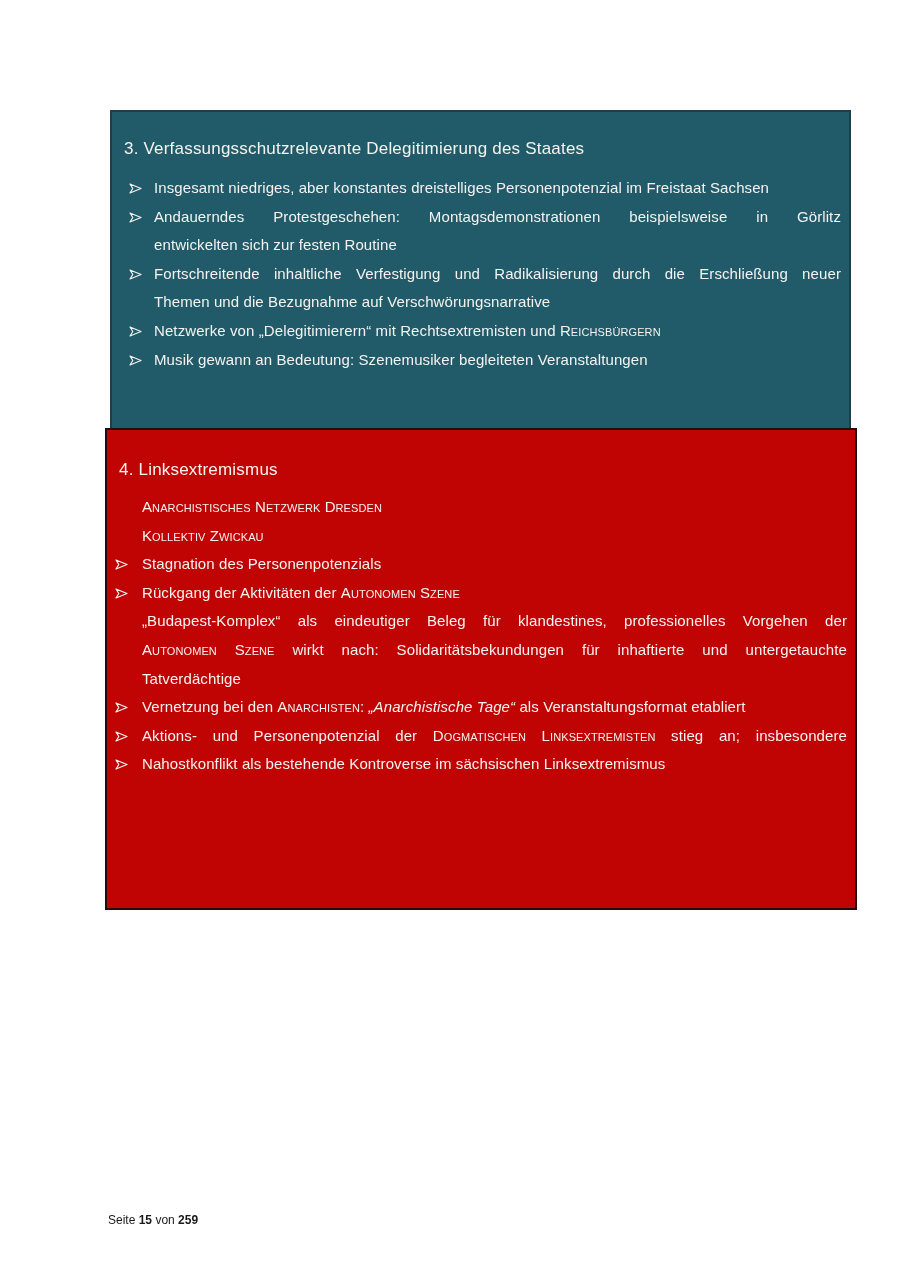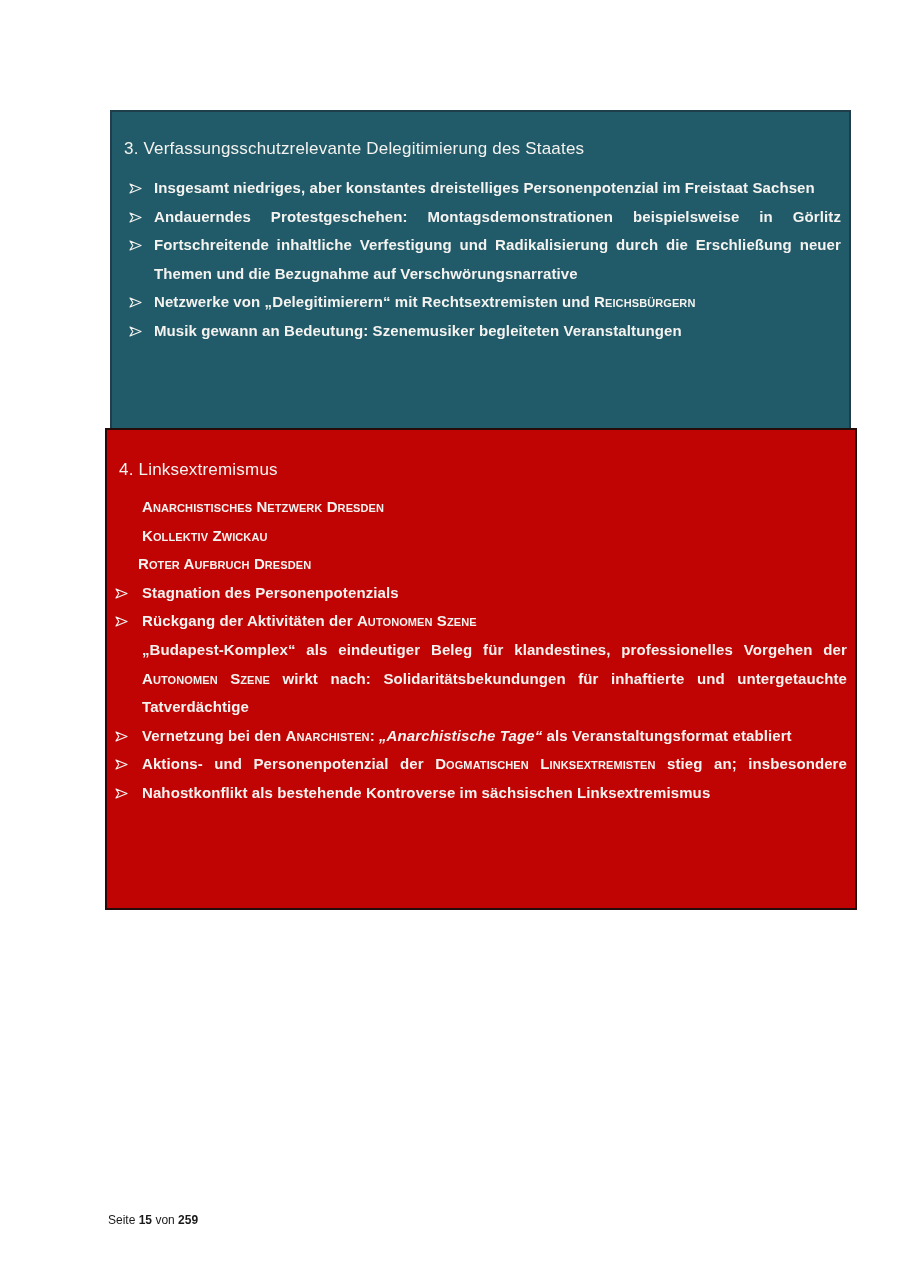--- a/index.html
+++ b/index.html
@@ -45,21 +45,20 @@
 
   .bullet-cell { flex: 0 0 25px; }
   .box-red .bullet-cell { flex-basis: 27px; }
   .bullet-cell svg { display: block; margin-top: 9px; }
 
   .txt {
     flex: 1;
     font-size: 15px;
     line-height: 28.6px;
     letter-spacing: 0.1px;
-    font-weight: bold;
   }
   .line { text-align: left; }
   .jline { text-align: justify; text-align-last: justify; }
   .outdent { margin-left: -4px; }
 
   .sc { font-variant: small-caps; }
   .i  { font-style: italic; }
   .b  { font-weight: 700; }
 
   .footer {
@@ -87,20 +86,21 @@
         </div>
       </div>
       <div class="row">
         <span class="bullet-cell">
           <svg width="13" height="11" viewBox="0 0 13 11">
             <path d="M1 1 L12 5.5 L1 10 L3.8 5.5 Z" fill="none" stroke="currentColor" stroke-width="1.2" stroke-linejoin="round"></path>
           </svg>
         </span>
         <div class="txt">
           <div class="line jline"><span class="">Andauerndes Protestgeschehen: Montagsdemonstrationen beispielsweise in Görlitz</span></div>
+          <div class="line"><span class="">entwickelten sich zur festen Routine</span></div>
         </div>
       </div>
       <div class="row">
         <span class="bullet-cell">
           <svg width="13" height="11" viewBox="0 0 13 11">
             <path d="M1 1 L12 5.5 L1 10 L3.8 5.5 Z" fill="none" stroke="currentColor" stroke-width="1.2" stroke-linejoin="round"></path>
           </svg>
         </span>
         <div class="txt">
           <div class="line jline"><span class="">Fortschreitende inhaltliche Verfestigung und Radikalisierung durch die Erschließung neuer</span></div>
@@ -139,26 +139,20 @@
           <div class="line"><span class="sc">Anarchistisches Netzwerk Dresden</span></div>
         </div>
       </div>
       <div class="row">
         <span class="bullet-cell"></span>
         <div class="txt">
           <div class="line"><span class="sc">Kollektiv Zwickau</span></div>
         </div>
       </div>
       <div class="row">
-        <span class="bullet-cell"></span>
-        <div class="txt outdent">
-          <div class="line"><span class="sc">Roter Aufbruch Dresden</span></div>
-        </div>
-      </div>
-      <div class="row">
         <span class="bullet-cell">
           <svg width="13" height="11" viewBox="0 0 13 11">
             <path d="M1 1 L12 5.5 L1 10 L3.8 5.5 Z" fill="none" stroke="currentColor" stroke-width="1.2" stroke-linejoin="round"></path>
           </svg>
         </span>
         <div class="txt">
           <div class="line"><span class="">Stagnation des Personenpotenzials</span></div>
         </div>
       </div>
       <div class="row">

